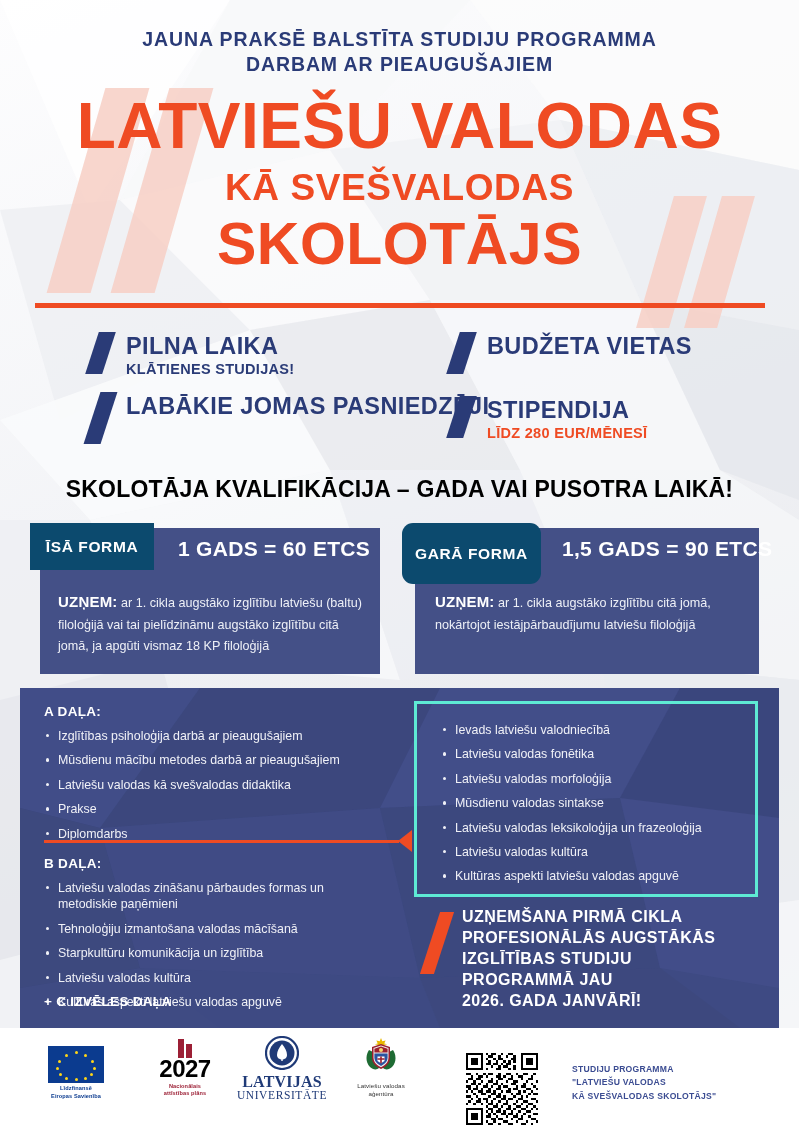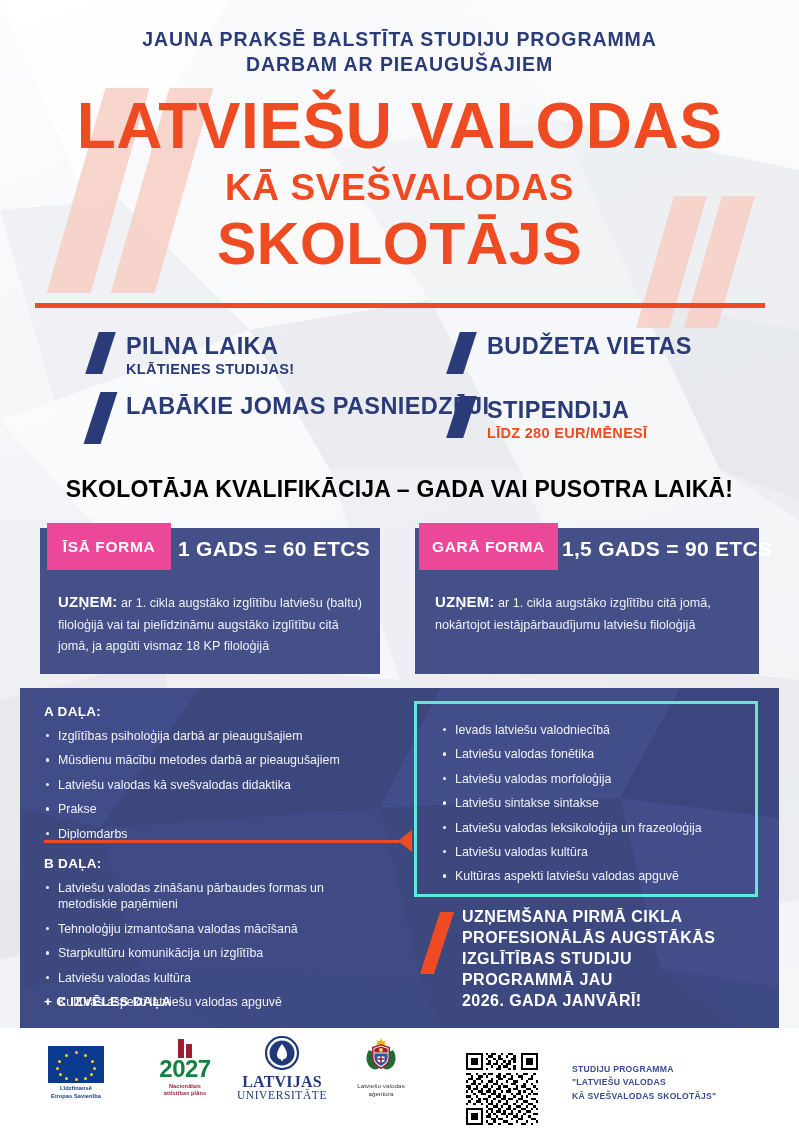--- a/index.html
+++ b/index.html
@@ -141,29 +141,28 @@
   }
 
   
   .card {
     position: absolute;
     background: #445087;
     color: #ffffff;
   }
   .card-tag {
     position: absolute;
-    background: #ec4899;
+    background: #0c4a6e;
     color: #fff;
     font-weight: bold;
     font-size: 15.5px;
     letter-spacing: .6px;
     display: flex;
     align-items: center;
     justify-content: center;
-    margin-left: 17px;
   }
   .card-hours {
     position: absolute;
     color: #ffffff;
     font-weight: bold;
     font-size: 21px;
     letter-spacing: .3px;
   }
   .card-body {
     position: absolute;
@@ -293,21 +292,21 @@
   .eu-star {
     position: absolute;
     width: 3px; height: 3px;
     background: #ffd617;
     border-radius: 50%;
   }
   .cap-eu { color: #0b3b8f; }
   .npa-bars { display:flex; justify-content:center; align-items:flex-end; gap:2.5px; height:20px; }
   .npa-bar { background:#9c1f35; width:5.5px; }
   .npa-year {
-    color: #15803d;
+    color: #000000;
     font-weight: bold;
     font-size: 24px;
     line-height: .95;
     letter-spacing: -.5px;
   }
   .cap-npa { color: #9c1f35; }
   .lu-name {
     color: #1f3a77;
     font-weight: bold;
     font-family: "Liberation Serif", serif;
@@ -425,21 +424,21 @@
 
   <div class="card" style="left:40px;top:528px;width:340px;height:146px;"></div>
   <div class="card-tag" style="left:30px;top:523px;width:124px;height:47px;">ĪSĀ FORMA</div>
   <div class="card-hours" style="left:178px;top:537px;">1 GADS = 60 ETCS</div>
   <div class="card-body" style="left:58px;top:589px;width:305px;">
     <b>UZŅEM:</b>
     <span>ar 1. cikla augstāko izglītību latviešu (baltu) filoloģijā vai tai pielīdzināmu augstāko izglītību citā jomā, ja apgūti vismaz 18 KP filoloģijā</span>
   </div>
 
   <div class="card" style="left:415px;top:528px;width:344px;height:146px;"></div>
-  <div class="card-tag" style="left:402px;top:523px;width:139px;height:47px;">GARĀ FORMA</div>
+  <div class="card-tag" style="left:402px;top:523px;width:139px;height:61px;border-radius:11px;">GARĀ FORMA</div>
   <div class="card-hours" style="left:562px;top:537px;">1,5 GADS = 90 ETCS</div>
   <div class="card-body" style="left:435px;top:589px;width:310px;">
     <b>UZŅEM:</b>
     <span>ar 1. cikla augstāko izglītību citā jomā, nokārtojot iestājpārbaudījumu latviešu filoloģijā</span>
   </div>
 
   <div class="panel">
     <svg class="panel-svg" viewBox="0 0 759 340" preserveAspectRatio="none">
       <polygon points="0,0 180,0 80,140 0,120" fill="#44508c" opacity="0.55"></polygon>
       <polygon points="180,0 420,0 360,120 80,140" fill="#3a4578" opacity="0.55"></polygon>
@@ -474,21 +473,21 @@
       <li>Kultūras aspekti latviešu valodas apguvē</li>
     </ul>
 
     <div class="plus-c" style="left:24px;top:306px;">+ C IZVĒLES DAĻA</div>
 
     <div class="redbox" style="left:394px;top:13px;width:338px;height:190px;">
       <ul class="bullets" style="left:24px;top:18px;width:300px;">
         <li>Ievads latviešu valodniecībā</li>
         <li>Latviešu valodas fonētika</li>
         <li>Latviešu valodas morfoloģija</li>
-        <li>Latviešu sintakse sintakse</li>
+        <li>Mūsdienu valodas sintakse</li>
         <li>Latviešu valodas leksikoloģija un frazeoloģija</li>
         <li>Latviešu valodas kultūra</li>
         <li>Kultūras aspekti latviešu valodas apguvē</li>
       </ul>
     </div>
 
     <div class="cta" style="left:410px;top:218px;">
       <div class="mark"></div>
       <div class="cta-txt" style="white-space:pre-line;">UZŅEMŠANA PIRMĀ CIKLA
 PROFESIONĀLĀS AUGSTĀKĀS

